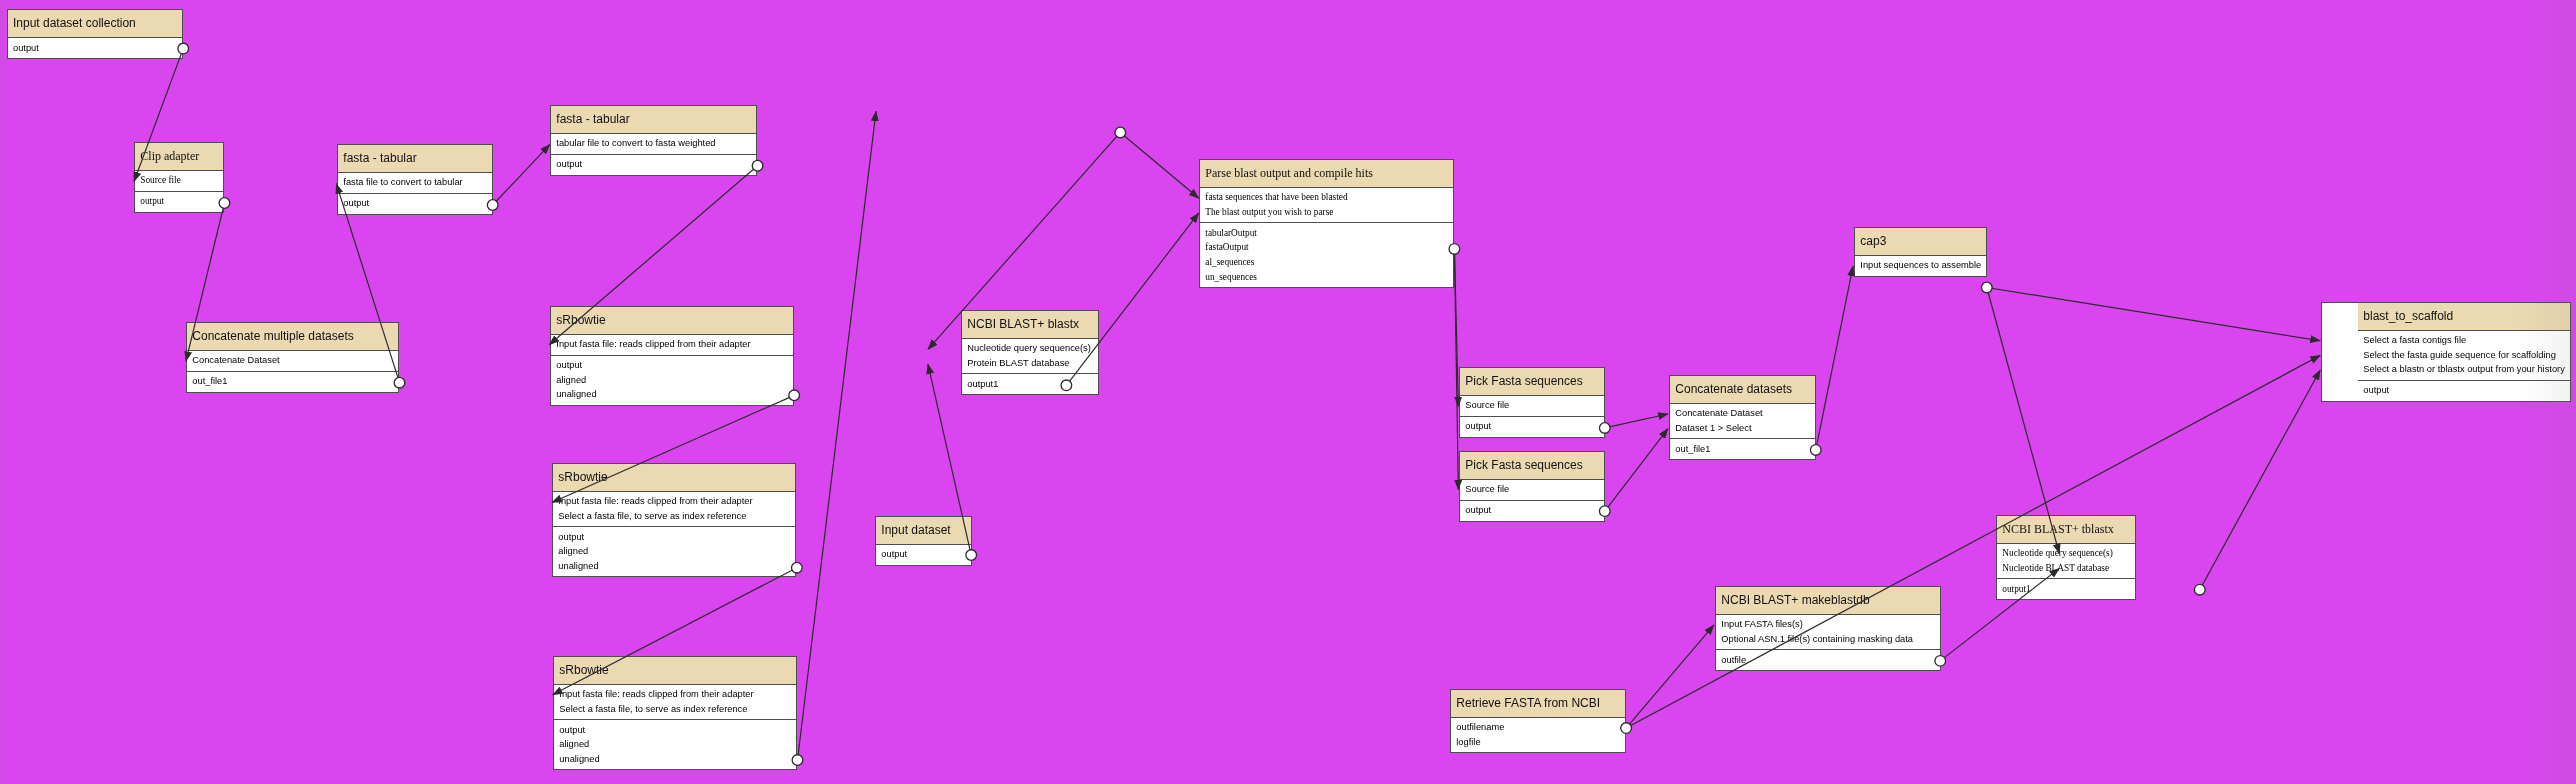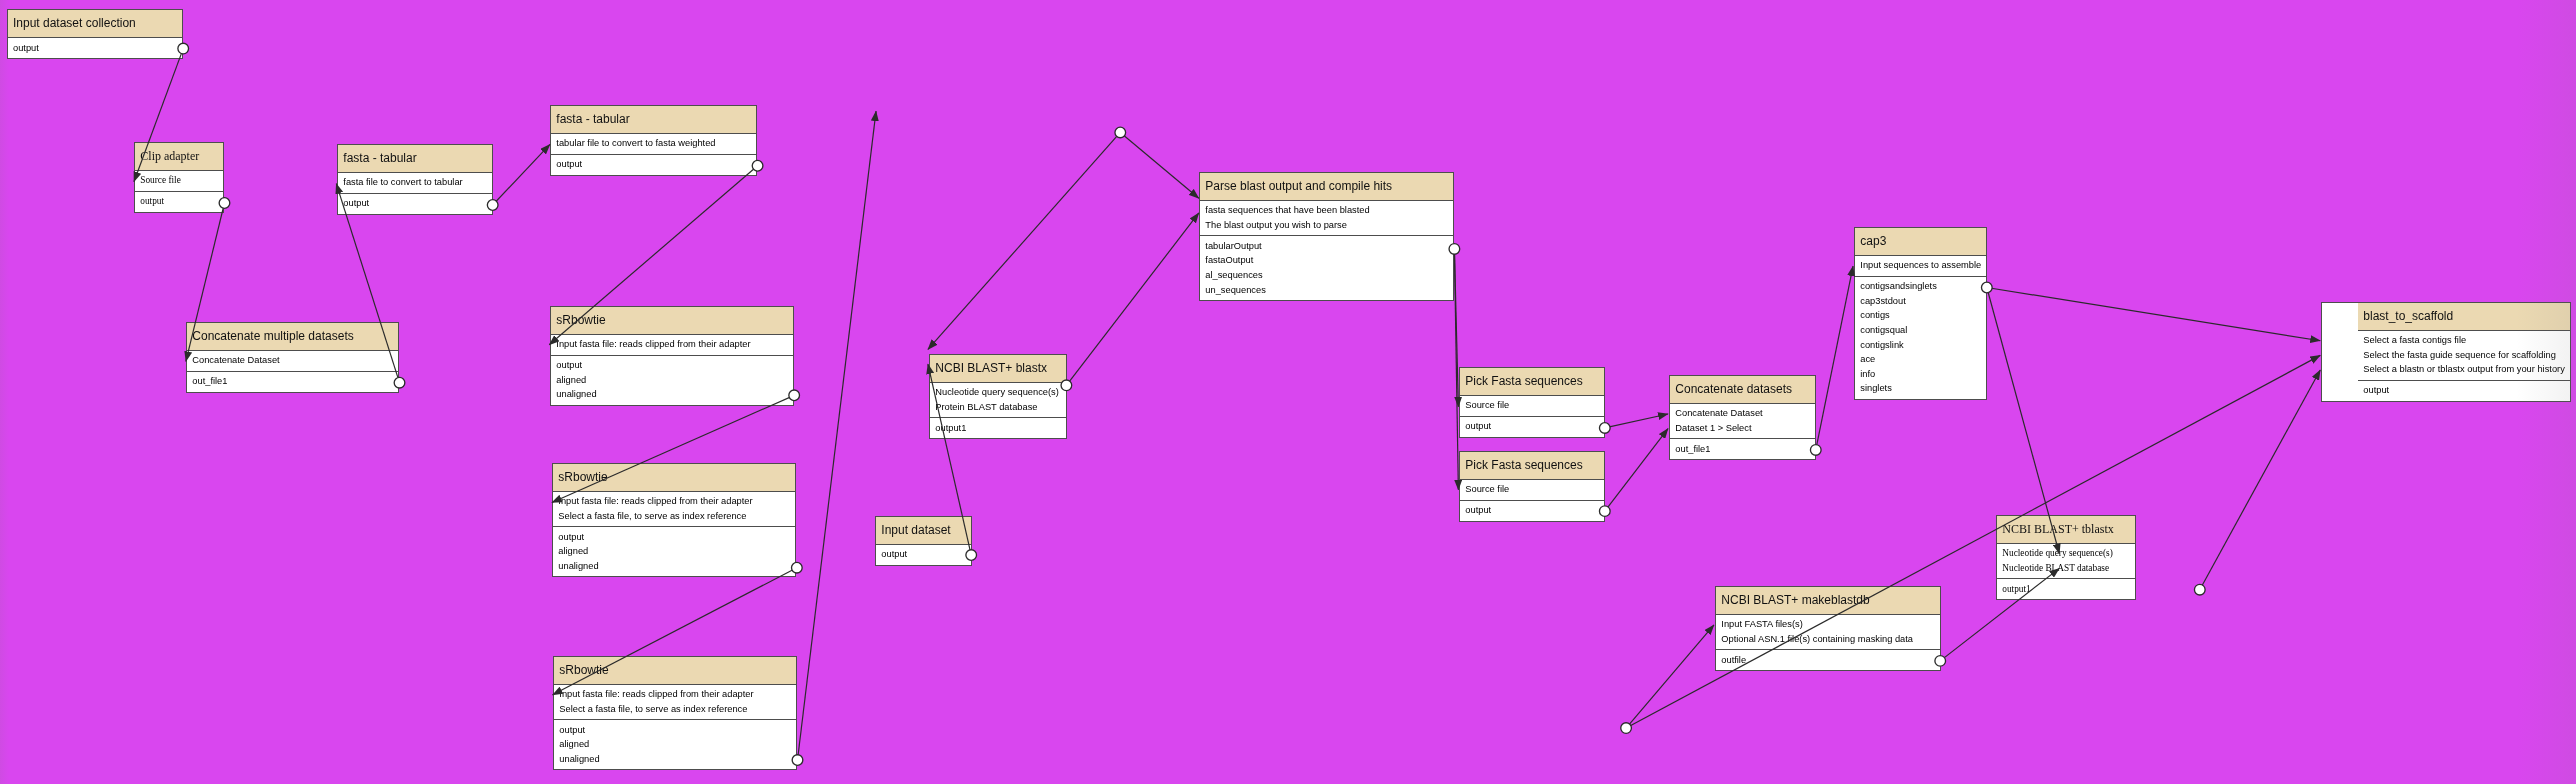--- a/index.html
+++ b/index.html
@@ -190,37 +190,37 @@
       <div class="node-section">
         <div class="node-row">Input fasta file: reads clipped from their adapter</div>
         <div class="node-row">Select a fasta file, to serve as index reference</div>
       </div>
       <div class="node-section">
         <div class="node-row">output</div>
         <div class="node-row">aligned</div>
         <div class="node-row">unaligned</div>
       </div>
     </div>
-    <div class="node" style="left: 929px; top: 310px; width: 138px; margin-top: 44px;">
+    <div class="node" style="left: 961px; top: 310px; width: 138px;">
       <div class="node-title">NCBI BLAST+ blastx</div>
       <div class="node-section">
         <div class="node-row">Nucleotide query sequence(s)</div>
         <div class="node-row">Protein BLAST database</div>
       </div>
       <div class="node-section">
         <div class="node-row">output1</div>
       </div>
     </div>
     <div class="node" style="left: 875px; top: 516px; width: 97px;">
       <div class="node-title">Input dataset</div>
       <div class="node-section">
         <div class="node-row">output</div>
       </div>
     </div>
-    <div class="node" style="left: 1199px; top: 172px; width: 255px;">
+    <div class="node" style="left: 1199px; top: 159px; width: 255px; font-family: Liberation Serif, serif;">
       <div class="node-title">Parse blast output and compile hits</div>
       <div class="node-section">
         <div class="node-row">fasta sequences that have been blasted</div>
         <div class="node-row">The blast output you wish to parse</div>
       </div>
       <div class="node-section">
         <div class="node-row">tabularOutput</div>
         <div class="node-row">fastaOutput</div>
         <div class="node-row">al_sequences</div>
         <div class="node-row">un_sequences</div>
@@ -252,39 +252,36 @@
       </div>
       <div class="node-section">
         <div class="node-row">out_file1</div>
       </div>
     </div>
     <div class="node" style="left: 1854px; top: 227px; width: 133px;">
       <div class="node-title">cap3</div>
       <div class="node-section">
         <div class="node-row">Input sequences to assemble</div>
       </div>
-      <div class="node-section">
-        <div class="node-row">contigsandsinglets</div>
-        <div class="node-row">cap3stdout</div>
-        <div class="node-row">contigs</div>
-        <div class="node-row">contigsqual</div>
-        <div class="node-row">contigslink</div>
-        <div class="node-row">ace</div>
-        <div class="node-row">info</div>
-        <div class="node-row">singlets</div>
-      </div>
     </div>
     <div class="node" style="left: 1715px; top: 586px; width: 226px;">
       <div class="node-title">NCBI BLAST+ makeblastdb</div>
       <div class="node-section">
         <div class="node-row">Input FASTA files(s)</div>
         <div class="node-row">Optional ASN.1 file(s) containing masking data</div>
       </div>
       <div class="node-section">
         <div class="node-row">outfile</div>
+      </div>
+    </div>
+    <div class="node" style="left: 1450px; top: 689px; width: 176px;">
+      <div class="node-title">Retrieve FASTA from NCBI</div>
+      <div class="node-section">
+        <div class="node-row">outfilename</div>
+        <div class="node-row">logfile</div>
       </div>
     </div>
     <div class="node" style="left: 1996px; top: 515px; width: 140px; font-family: Liberation Serif, serif;">
       <div class="node-title">NCBI BLAST+ tblastx</div>
       <div class="node-section">
         <div class="node-row">Nucleotide query sequence(s)</div>
         <div class="node-row">Nucleotide BLAST database</div>
       </div>
       <div class="node-section">
         <div class="node-row">output1</div>

